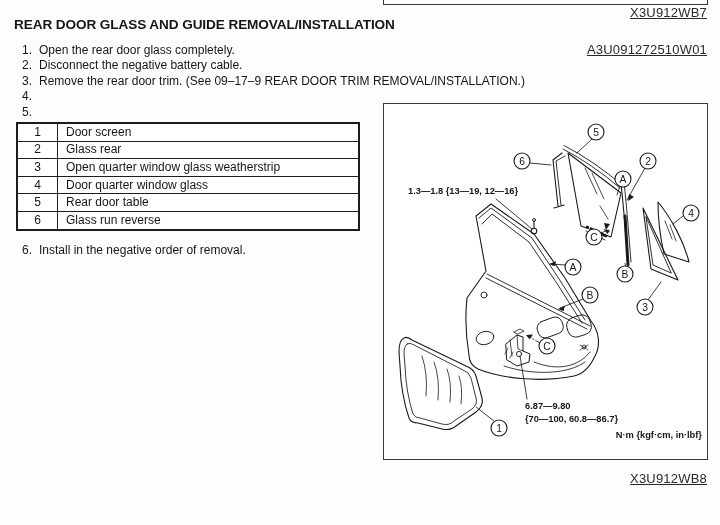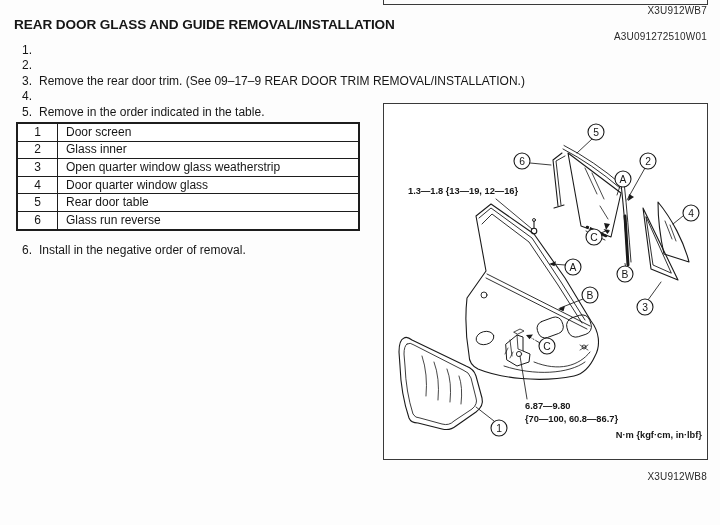--- a/index.html
+++ b/index.html
@@ -2,28 +2,28 @@
 <html><head>
 <meta charset="utf-8">
 <style>
   html,body{margin:0;padding:0;}
   body{
     width:720px;height:525px;background:#fdfdfd;position:relative;overflow:hidden;
     font-family:"Liberation Sans",sans-serif;color:#161616;
     -webkit-font-smoothing:antialiased;
   }
   .abs{position:absolute;}
-  .code{font-size:10px;color:#2a2a2a;letter-spacing:.2px;}
+  .code{font-size:13px;color:#2a2a2a;letter-spacing:.2px;text-decoration:underline;}
   .right-align{text-align:right;}
   #prev-frame{
     left:383px;top:-2px;width:323px;height:6px;
     border:1.2px solid #3a3a3a;border-top:none;
   }
   #prev-code{left:500px;top:5px;width:207px;}
-  #doc-code{left:500px;top:31px;width:207px;}
+  #doc-code{left:500px;top:42px;width:207px;}
   #title{
     left:14px;top:17px;font-size:13.6px;font-weight:bold;letter-spacing:-.1px;
     white-space:nowrap;
     text-align:center;
   }
   #steps{left:22px;top:43px;font-size:12px;}
   .step{display:flex;line-height:15.4px;white-space:nowrap;}
   .step .n{width:17px;flex:0 0 17px;}
   #step6{left:22px;top:243px;font-size:12px;}
   #parts-table{
@@ -52,46 +52,47 @@
 
 <div class="abs" id="prev-frame"></div>
 <div class="abs code right-align" id="prev-code">X3U912WB7</div>
 
 <div class="abs" id="title">REAR DOOR GLASS AND GUIDE REMOVAL/INSTALLATION</div>
 <div class="abs code right-align" id="doc-code">A3U091272510W01</div>
 
 <div class="abs" id="steps">
   <div class="step">
       <span class="n">1.</span>
+      <span>Open the rear door glass completely.</span>
     </div>
   <div class="step">
       <span class="n">2.</span>
+      <span>Disconnect the negative battery cable.</span>
     </div>
   <div class="step">
       <span class="n">3.</span>
       <span>Remove the rear door trim. (See 09–17–9 REAR DOOR TRIM REMOVAL/INSTALLATION.)</span>
     </div>
   <div class="step">
       <span class="n">4.</span>
     </div>
   <div class="step">
       <span class="n">5.</span>
-      <span>Remove in the order indicated in the table.</span>
     </div>
 </div>
 
 <table class="abs" id="parts-table">
   <tbody>
     <tr>
         <td class="num">1</td>
         <td class="part">Door screen</td>
       </tr>
     <tr>
         <td class="num">2</td>
-        <td class="part">Glass inner</td>
+        <td class="part">Glass rear</td>
       </tr>
     <tr>
         <td class="num">3</td>
         <td class="part">Open quarter window glass weatherstrip</td>
       </tr>
     <tr>
         <td class="num">4</td>
         <td class="part">Door quarter window glass</td>
       </tr>
     <tr>

